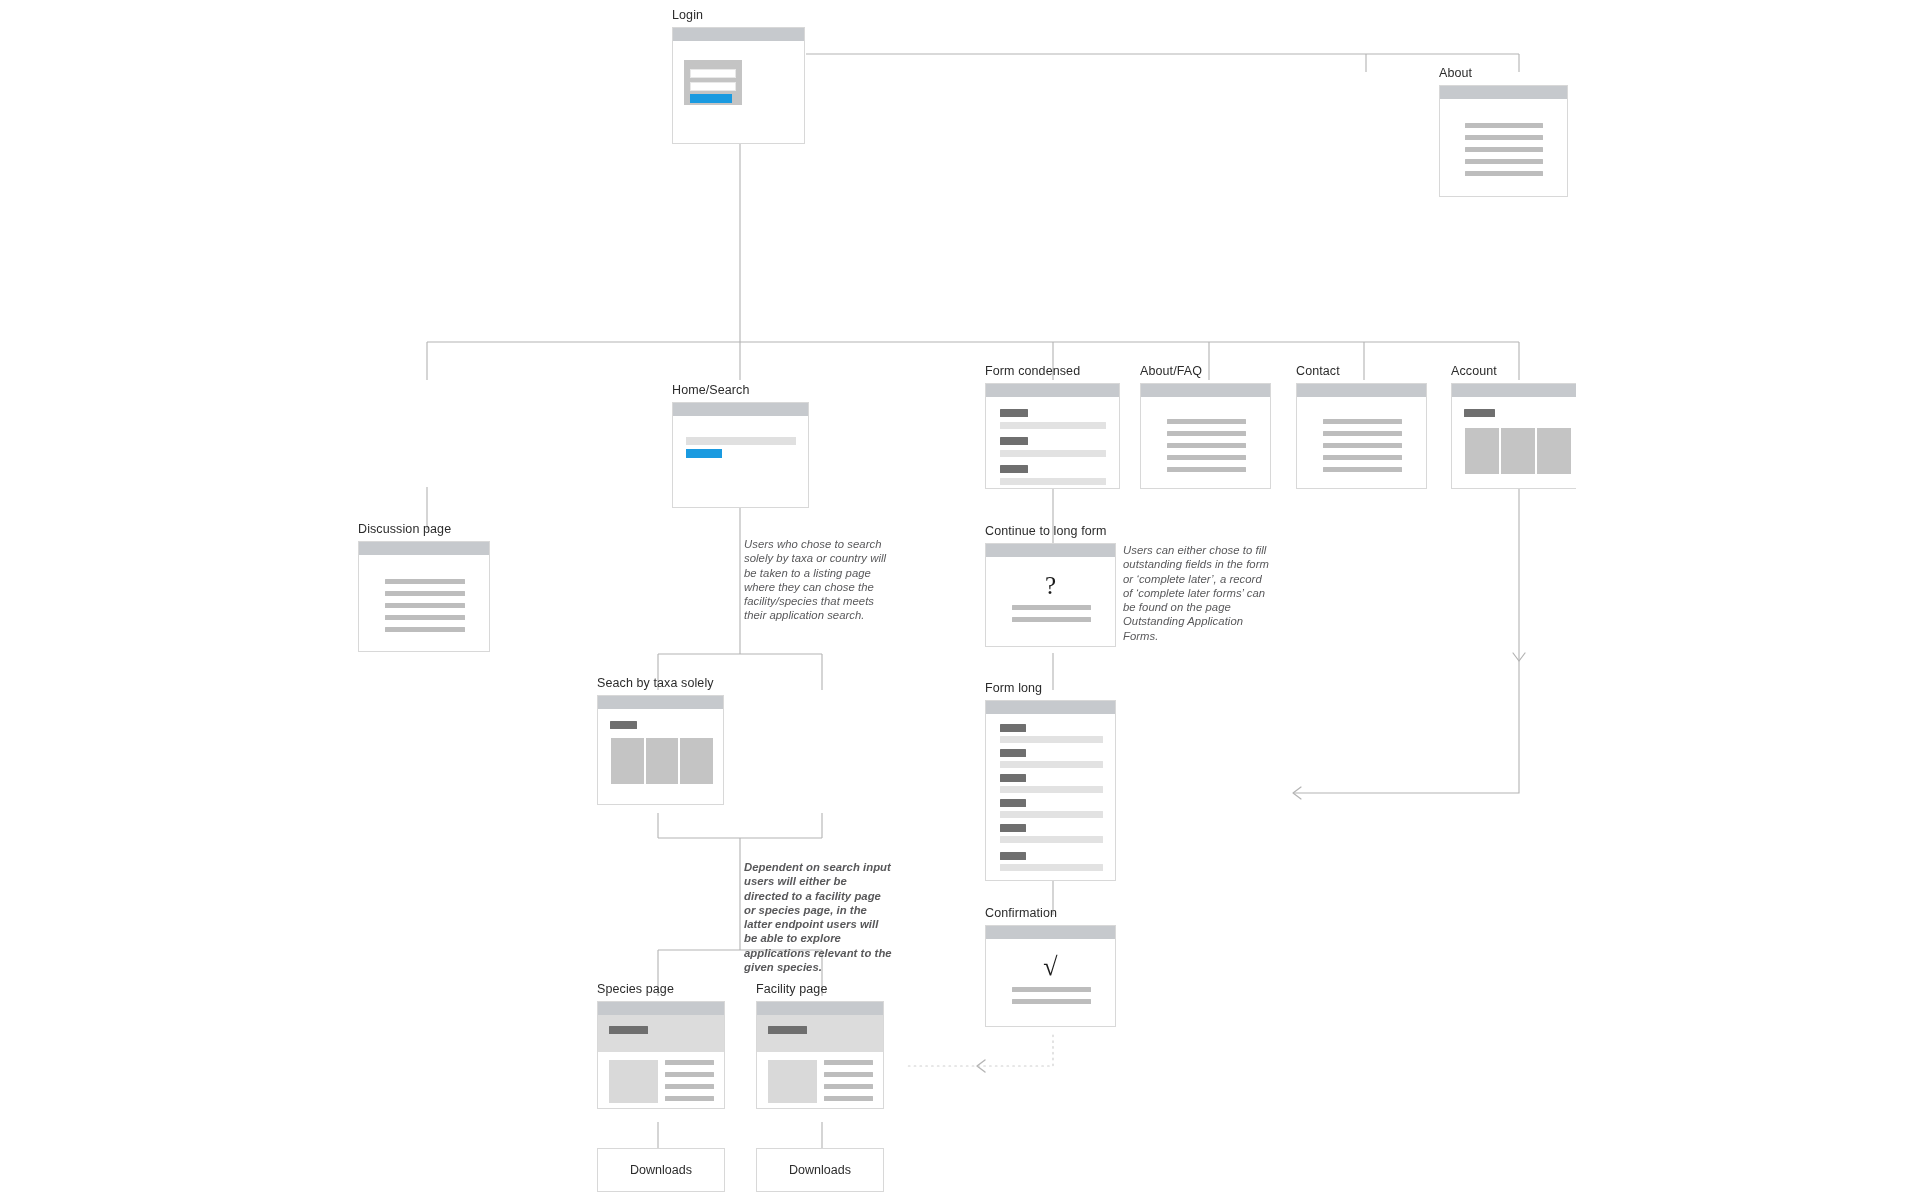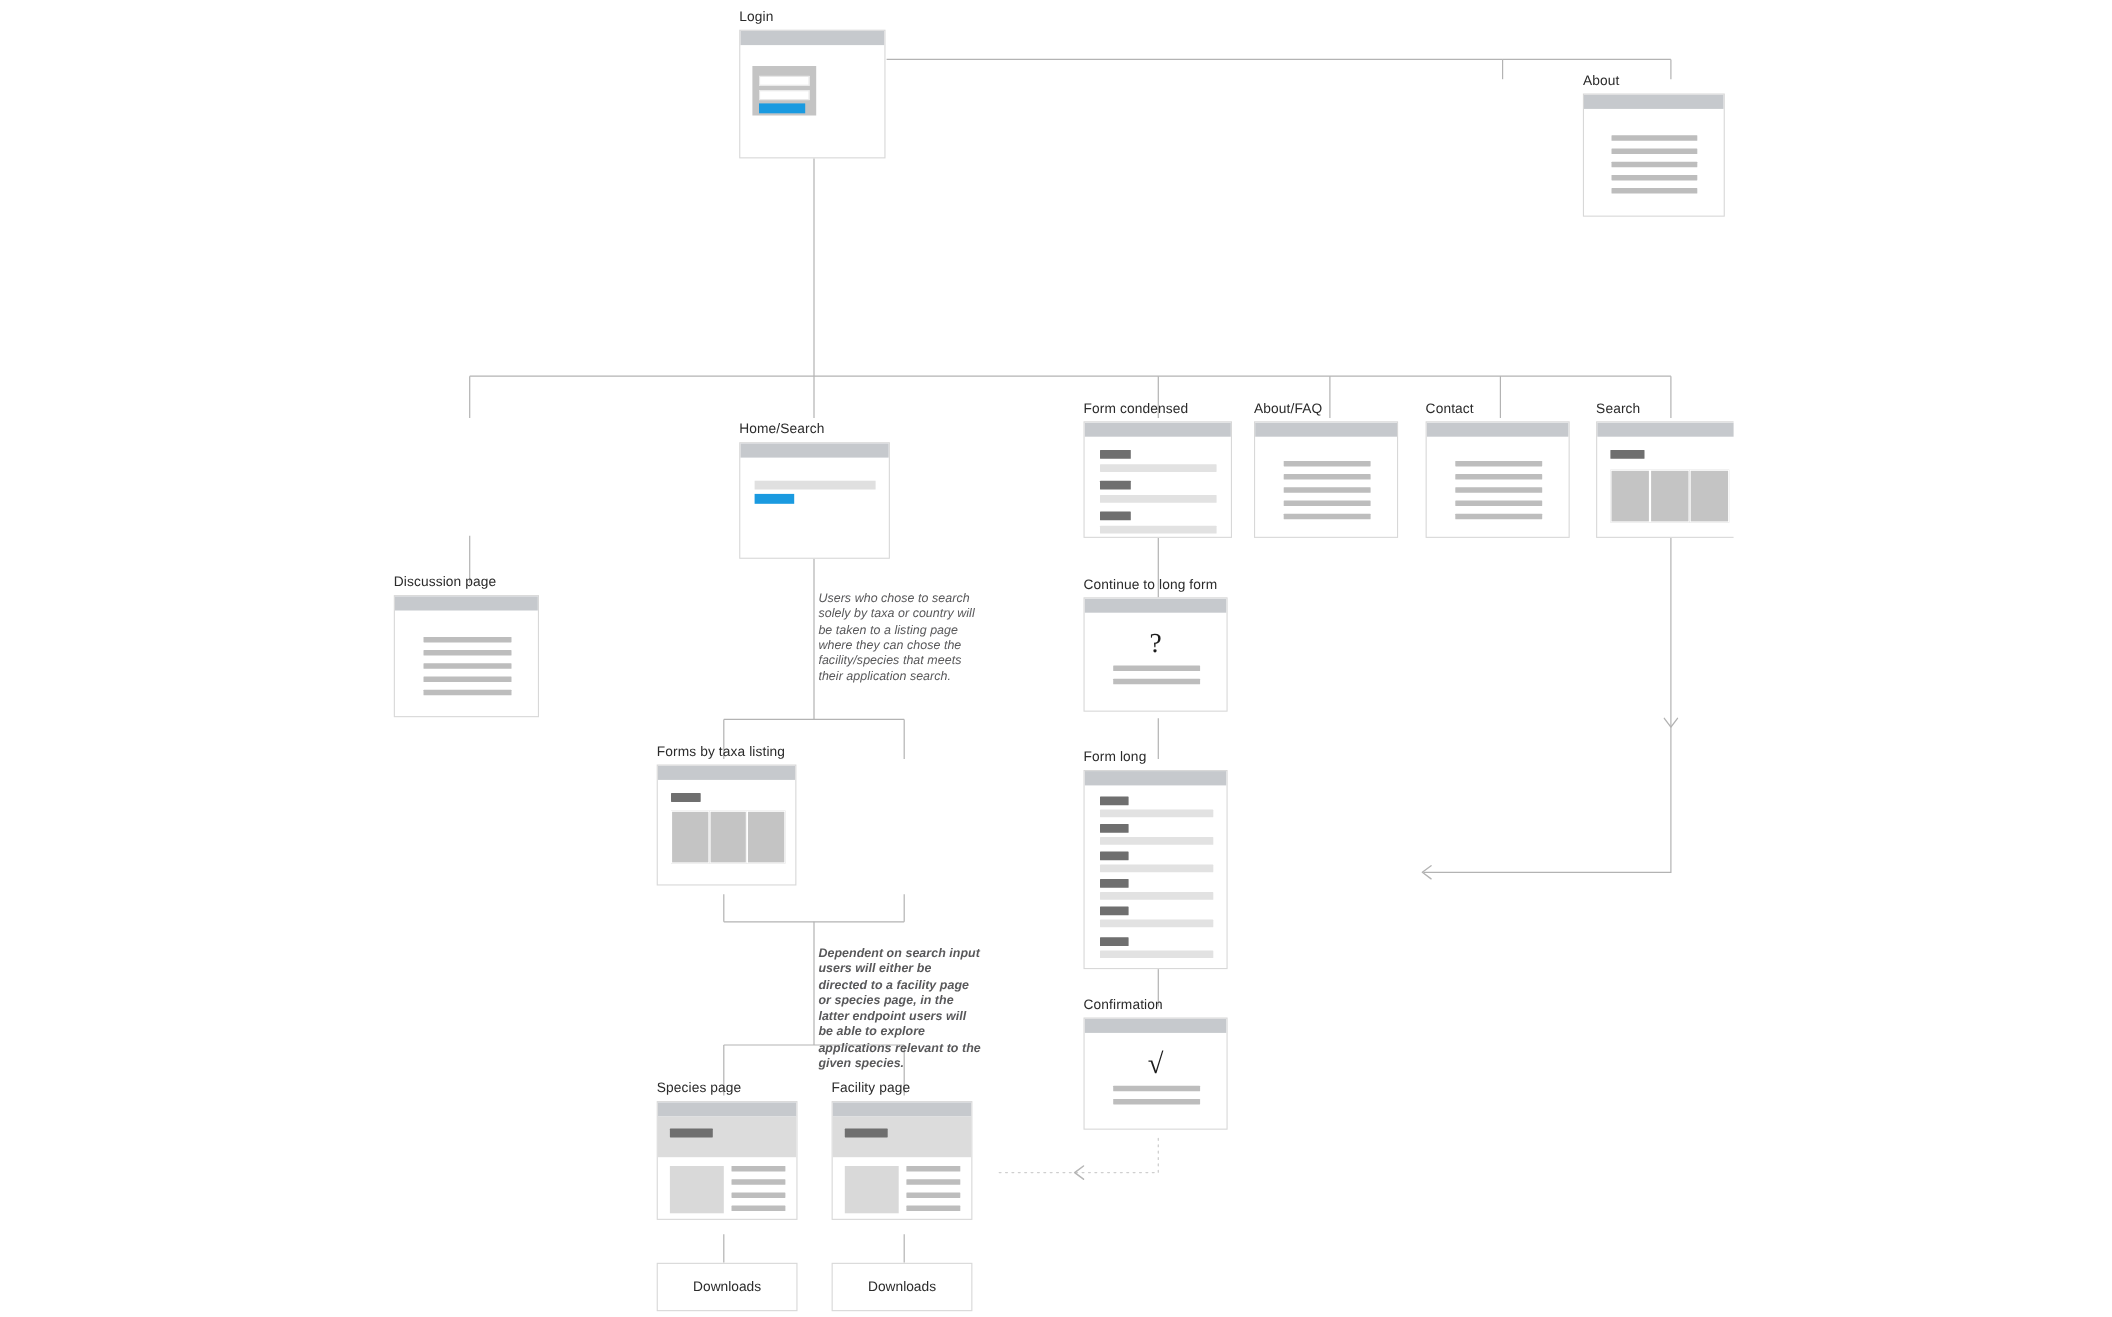--- a/index.html
+++ b/index.html
@@ -243,21 +243,21 @@
           <div class="ln"></div>
           <div class="ln"></div>
           <div class="ln"></div>
           <div class="ln"></div>
         </div>
       </div>
     </div>
   </div>
 
   <div class="node" style="left:1451px;top:364px;">
-    <div class="node-label">Search</div>
+    <div class="node-label">Account</div>
     <div class="card" style="width:131px;height:106px;">
       <div class="topbar"></div>
       <div class="inner">
         <div class="chip" style="position:absolute;left:12px;top:12px;width:31px;"></div>
         <div style="position:absolute;left:12px;top:30px;width:108px;height:48px;display:flex;">
           <div class="tile" style="flex:1;"></div>
           <div class="tile" style="flex:1;"></div>
           <div class="tile" style="flex:1;"></div>
         </div>
       </div>
@@ -307,21 +307,21 @@
         <div class="glyph" style="top:15px;font-size:26px;line-height:26px;">√</div>
         <div class="lines" style="left:26px;top:48px;width:79px;">
           <div class="ln"></div>
           <div class="ln"></div>
         </div>
       </div>
     </div>
   </div>
 
   <div class="node" style="left:597px;top:676px;">
-    <div class="node-label">Forms by taxa listing</div>
+    <div class="node-label">Seach by taxa solely</div>
     <div class="card" style="width:127px;height:110px;">
       <div class="topbar"></div>
       <div class="inner">
         <div class="chip" style="position:absolute;left:12px;top:12px;width:27px;"></div>
         <div style="position:absolute;left:12px;top:28px;width:104px;height:48px;display:flex;">
           <div class="tile" style="flex:1;"></div>
           <div class="tile" style="flex:1;"></div>
           <div class="tile" style="flex:1;"></div>
         </div>
       </div>
@@ -372,16 +372,17 @@
   <div class="node" style="left:597px;top:1148px;">
     <div class="plainbox" style="width:128px;height:44px;">Downloads</div>
   </div>
 
   <div class="node" style="left:756px;top:1148px;">
     <div class="plainbox" style="width:128px;height:44px;">Downloads</div>
   </div>
 
   <div class="note" style="left:744px;top:537px;width:148px;">Users who chose to search solely by taxa or country will be taken to a listing page where they can chose the facility/species that meets their application search.</div>
 
+  <div class="note" style="left:1123px;top:543px;width:146px;">Users can either chose to fill outstanding fields in the form or ‘complete later’, a record of ‘complete later forms’ can be found on the page Outstanding Application Forms.</div>
 
   <div class="note" style="left:744px;top:860px;width:148px;font-weight:bold;">Dependent on search input users will either be directed to a facility page or species page, in the latter endpoint users will be able to explore applications relevant to the given species.</div>
 
 </div>
 
 </body></html>

